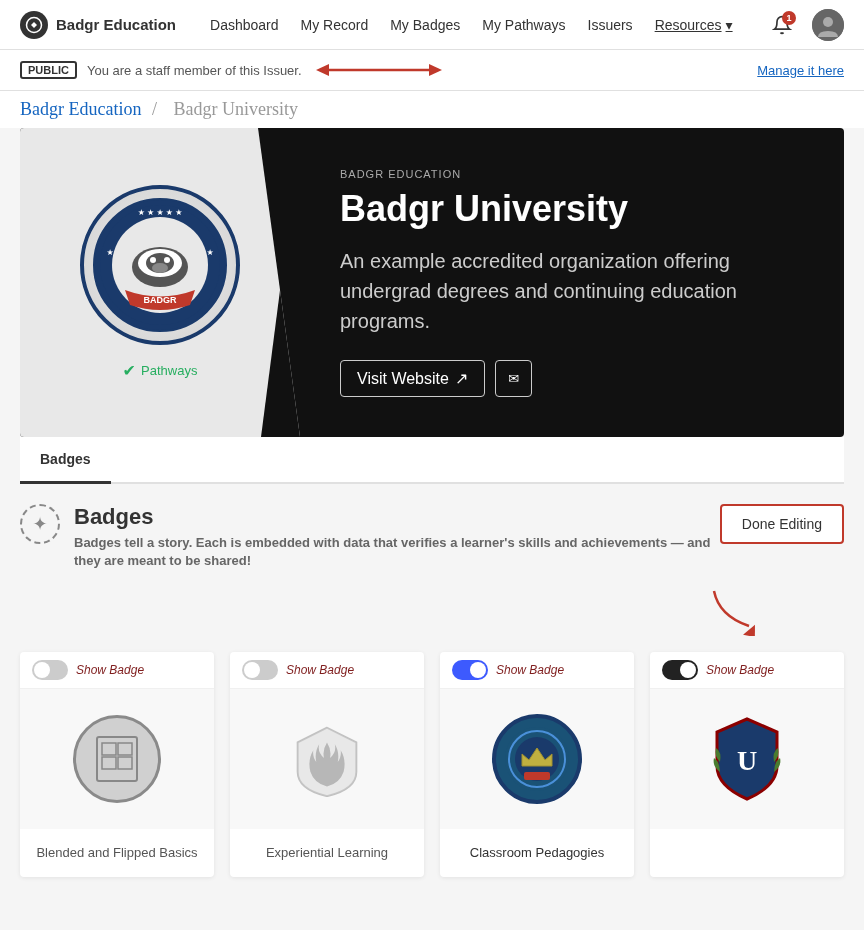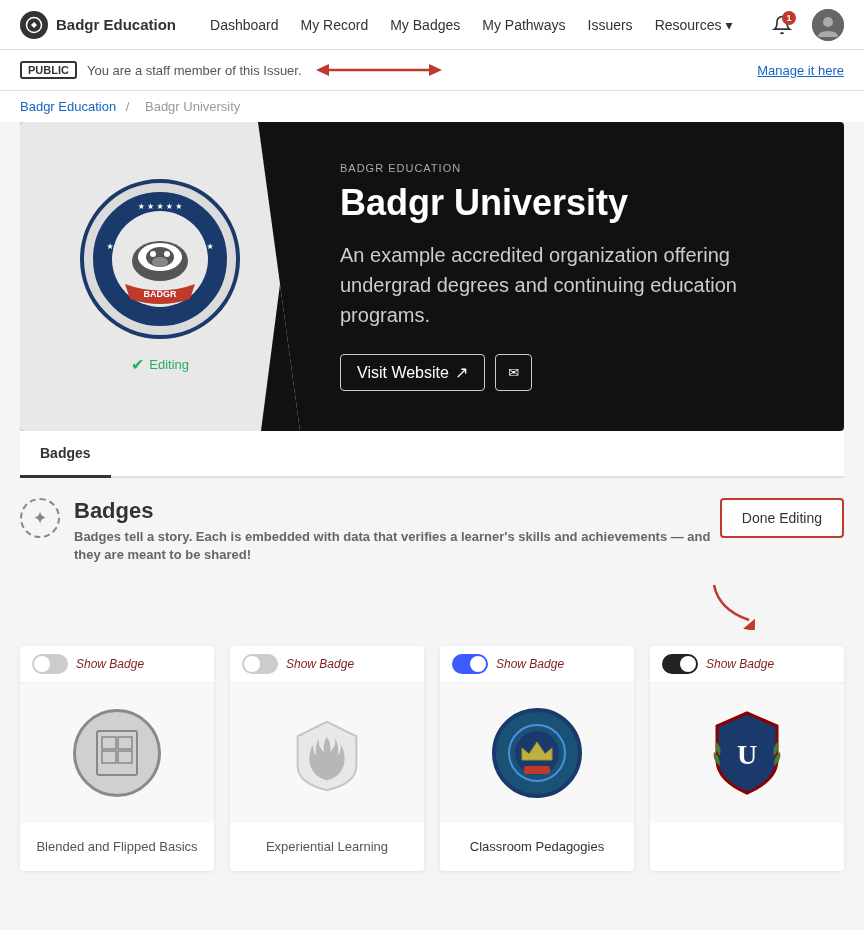--- a/index.html
+++ b/index.html
@@ -86,20 +86,21 @@
       border-radius: 50%;
       background: #888;
       cursor: pointer;
     }
     .resources-link {
       display: flex;
       align-items: center;
       gap: 4px;
       cursor: pointer;
       font-size: 14px;
+      text-decoration: underline;
     }
 
     
     .staff-banner {
       background: #fff;
       border-bottom: 1px solid #e0e0e0;
       padding: 10px 20px;
       display: flex;
       align-items: center;
       gap: 10px;
@@ -124,23 +125,24 @@
       margin-left: auto;
       color: #1565c0;
       text-decoration: underline;
       font-size: 13px;
       cursor: pointer;
     }
 
     
     .breadcrumb {
       padding: 8px 20px;
-      font-size: 13px;
+      font-size: 18px;
       color: #555;
       background: #fff;
+      font-family: Liberation Serif, serif;
     }
     .breadcrumb a { color: #1565c0; text-decoration: none; }
     .breadcrumb span { margin: 0 6px; color: #999; }
 
     
     .hero {
       background: #111;
       display: flex;
       min-height: 300px;
       margin: 0 20px 0 20px;
@@ -514,21 +516,21 @@
         <path d="M35 95 Q70 108 105 95 L100 110 Q70 120 40 110 Z" fill="#c0392b"></path>
         <text x="70" y="108" text-anchor="middle" fill="white" font-size="9" font-weight="bold">BADGR</text>
 
         <text x="70" y="20" text-anchor="middle" fill="white" font-size="8">★ ★ ★ ★ ★</text>
         <text x="20" y="60" text-anchor="middle" fill="white" font-size="8">★</text>
         <text x="120" y="60" text-anchor="middle" fill="white" font-size="8">★</text>
       </svg>
     </div>
     <div class="verified-tag">
       <span class="check-icon">✔</span>
-      <span>Editing</span>
+      <span>Pathways</span>
     </div>
   </div>
   <div class="hero-content">
     <div class="hero-label">BADGR EDUCATION</div>
     <h1 class="hero-title">Badgr University</h1>
     <p class="hero-desc">An example accredited organization offering undergrad degrees and continuing education programs.</p>
     <div class="hero-buttons">
       <button class="btn-outline-white">
         <span>Visit Website</span>
         <span>↗</span>

